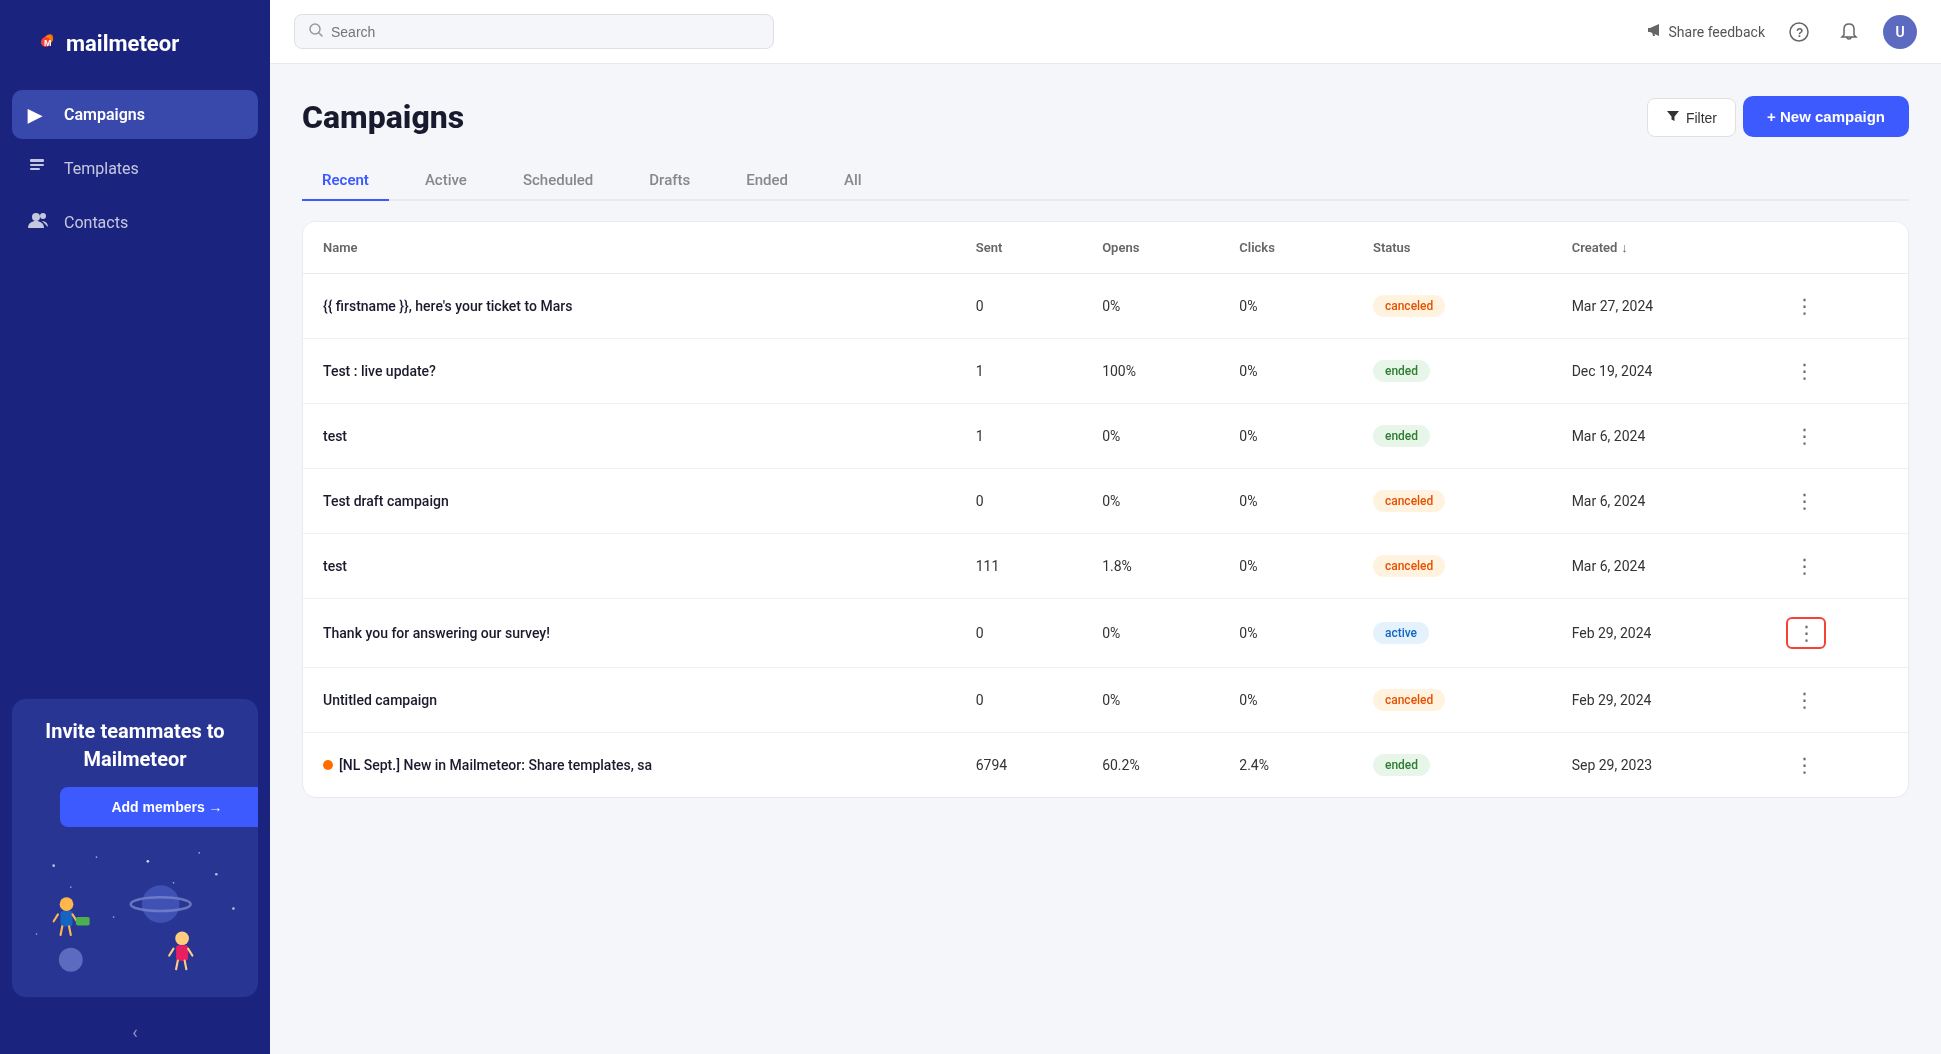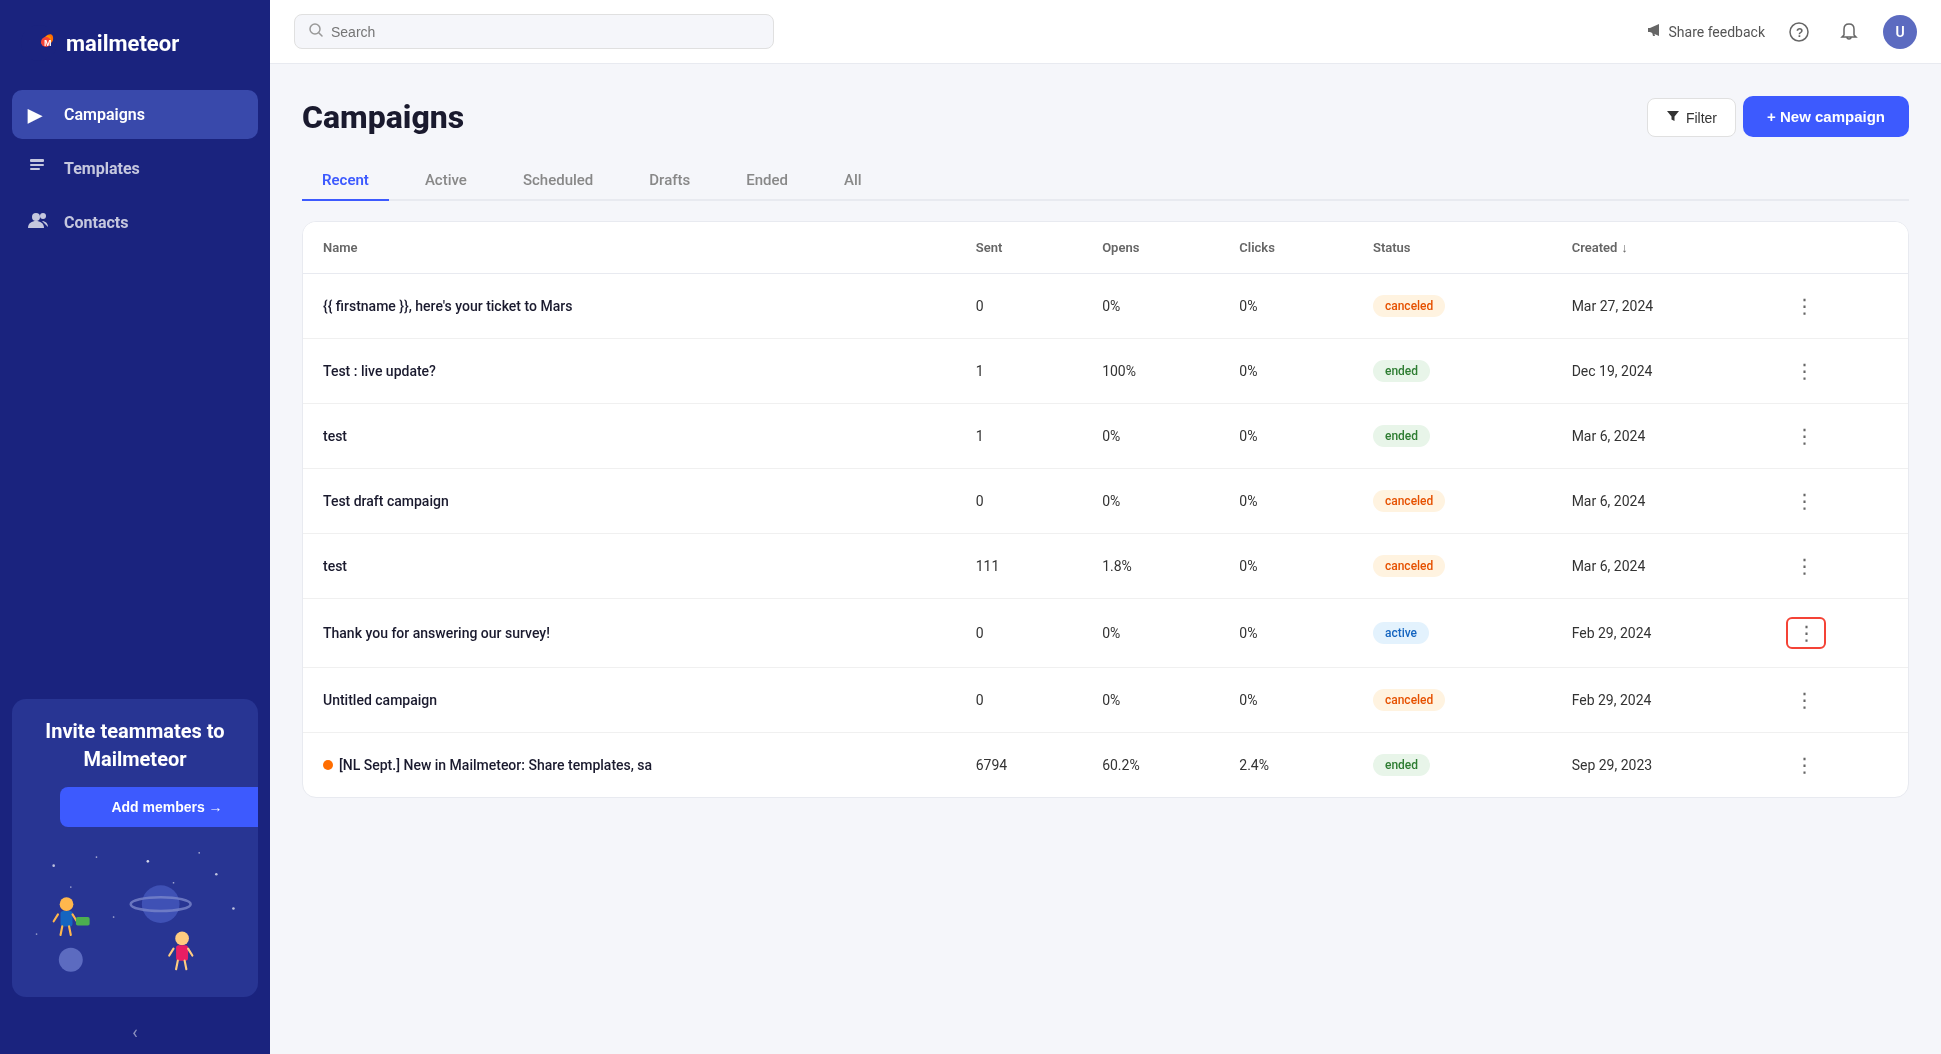--- a/index.html
+++ b/index.html
@@ -27,21 +27,21 @@
     }
     .sidebar-nav { flex: 1; padding: 8px 12px; }
     .nav-item {
       display: flex;
       align-items: center;
       gap: 14px;
       padding: 14px 16px;
       border-radius: 10px;
       cursor: pointer;
       font-size: 16px;
-      font-weight: 700;
+      font-weight: 400;
       color: rgba(255,255,255,0.75);
       margin-bottom: 4px;
       transition: background 0.2s;
     }
     .nav-item.active { background: #3949ab; color: white; font-weight: 600; }
     .nav-icon { font-size: 18px; min-width: 22px; }
 
     .invite-box {
       margin: 12px;
       background: #283593;

